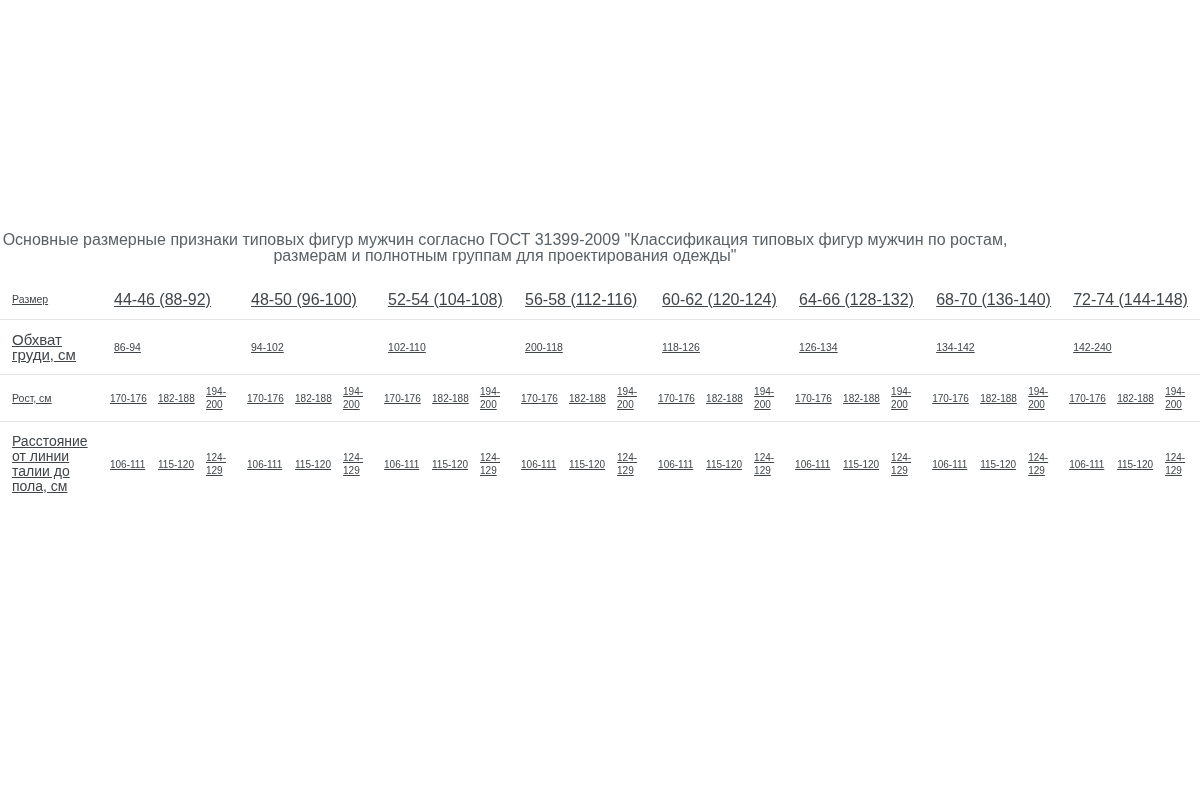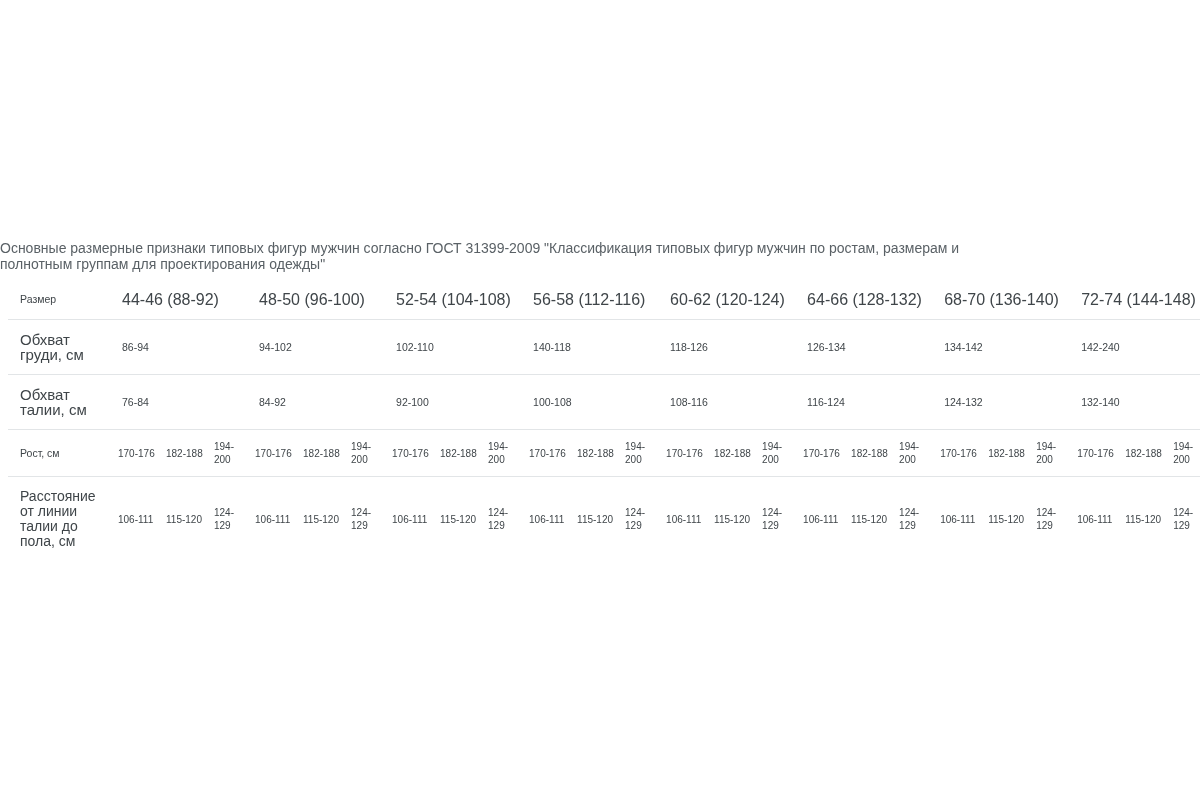--- a/index.html
+++ b/index.html
@@ -14,32 +14,34 @@
     color: #3f4549;
     overflow: hidden;
   }
   .page {
     position: relative;
     width: 1200px;
     height: 800px;
   }
   .caption {
     position: absolute;
-    top: 240px;
+    top: 232px;
     left: 0px;
     width: 1010px;
-    font-size: 14px;
+    font-size: 16px;
     line-height: 16px;
     color: #5a6166;
+    text-align: center;
   }
   .table-wrap {
     position: absolute;
     top: 280px;
-    left: 8px;
+    left: 0px;
     width: 1072px;
+    text-decoration: underline;
   }
   table.size-table {
     border-collapse: collapse;
     width: 1200px;
     table-layout: fixed;
   }
   table.size-table td, table.size-table th {
     border-bottom: 1px solid #e2e5e7;
     padding: 0;
     vertical-align: middle;
@@ -145,37 +147,26 @@
           <th class="group-head" colspan="3">68-70 (136-140)</th>
           <th class="group-head" colspan="3">72-74 (144-148)</th>
         </tr>
       </thead>
       <tbody>
         <tr>
           <td class="row-head-normal">Обхват груди, см</td>
           <td class="val" colspan="3">86-94</td>
           <td class="val" colspan="3">94-102</td>
           <td class="val" colspan="3">102-110</td>
-          <td class="val" colspan="3">140-118</td>
+          <td class="val" colspan="3">200-118</td>
           <td class="val" colspan="3">118-126</td>
           <td class="val" colspan="3">126-134</td>
           <td class="val" colspan="3">134-142</td>
           <td class="val" colspan="3">142-240</td>
         </tr>
-        <tr>
-          <td class="row-head-normal">Обхват талии, см</td>
-          <td class="val" colspan="3">76-84</td>
-          <td class="val" colspan="3">84-92</td>
-          <td class="val" colspan="3">92-100</td>
-          <td class="val" colspan="3">100-108</td>
-          <td class="val" colspan="3">108-116</td>
-          <td class="val" colspan="3">116-124</td>
-          <td class="val" colspan="3">124-132</td>
-          <td class="val" colspan="3">132-140</td>
-        </tr>
 
         <tr>
           <td class="row-head">Рост, см</td>
 
           <td class="sub-head">170-176</td>
           <td class="sub-head">182-188</td>
           <td class="sub-head">194-200</td>
 
           <td class="sub-head">170-176</td>
           <td class="sub-head">182-188</td>

